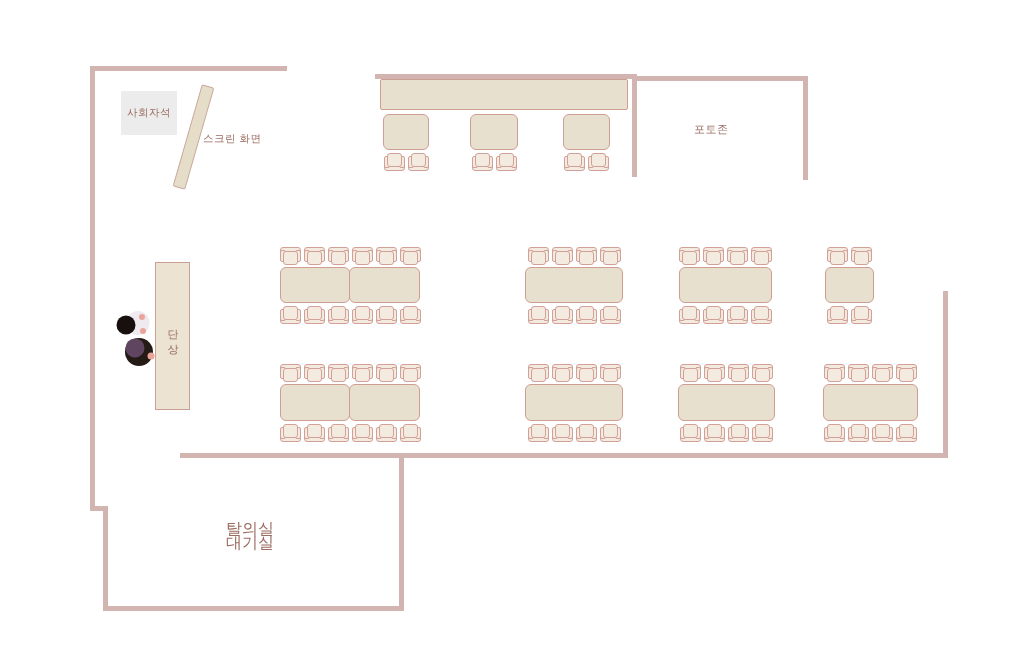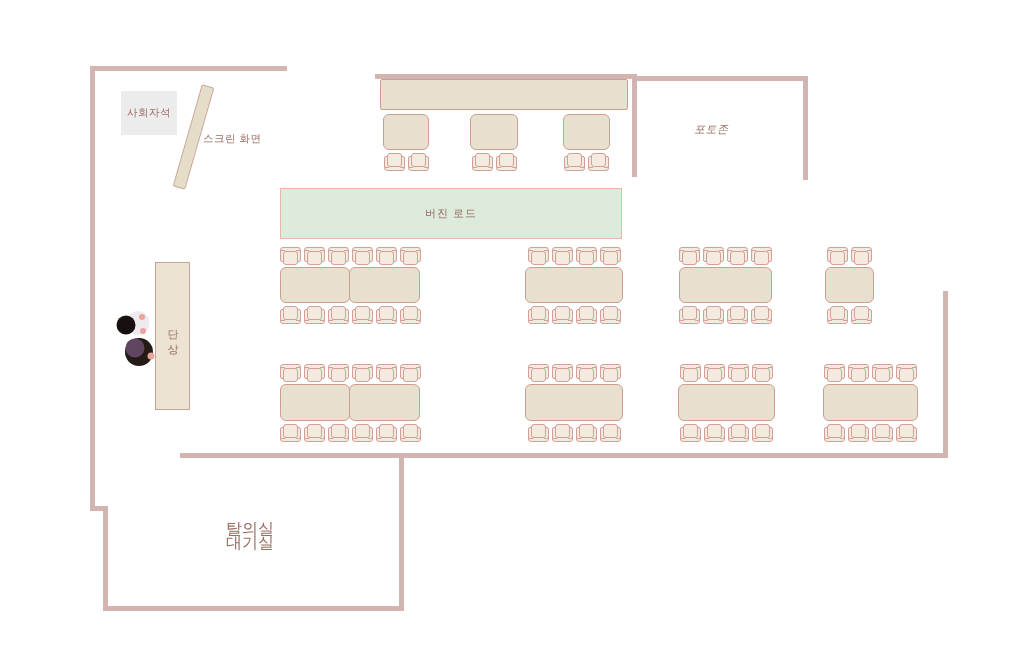--- a/index.html
+++ b/index.html
@@ -41,21 +41,21 @@
     color:var(--text);font-size:10.5px;letter-spacing:0.5px;font-family:Liberation Serif, serif;
   }
   .screen-bar{
     position:absolute;left:187px;top:84px;width:11px;height:104px;
     background:var(--screen-fill);
     border:1px solid #c8a99e;
     transform:rotate(16deg);
     border-radius:2px;
   }
   .screen-label{left:203px;top:132px;font-size:10.5px;}
-  .photo-label{left:694px;top:122px;font-style:italic;}
+  .photo-label{left:694px;top:122px;}
   .aisle{
     position:absolute;left:280px;top:188px;width:340px;height:49px;
     background:var(--aisle-fill);
     border:1.5px solid var(--aisle-border);
     display:flex;align-items:center;justify-content:center;
     color:var(--text);font-size:11px;letter-spacing:1px;
   }
   .stage{
     position:absolute;left:155px;top:262px;width:33px;height:146px;
     background:var(--stage-fill);
@@ -115,23 +115,20 @@
 
   <div class="mc-box">
     <span>사회자석</span>
   </div>
 
   <div class="screen-bar"></div>
   <div class="label screen-label">스크린 화면</div>
 
   <div class="label photo-label">포토존</div>
 
-  <div class="aisle">
-    <span>버진 로드</span>
-  </div>
 
   <div class="stage">
     <span class="stage-text">단상</span>
   </div>
 
   <svg class="people" width="48" height="76" viewBox="0 0 48 76">
     <g>
       <ellipse cx="26" cy="21" rx="11.5" ry="12" fill="#efeaf0"></ellipse>
       <circle cx="30" cy="15" r="3" fill="#eba49b"></circle>
       <circle cx="31" cy="29" r="3" fill="#eba49b"></circle>

